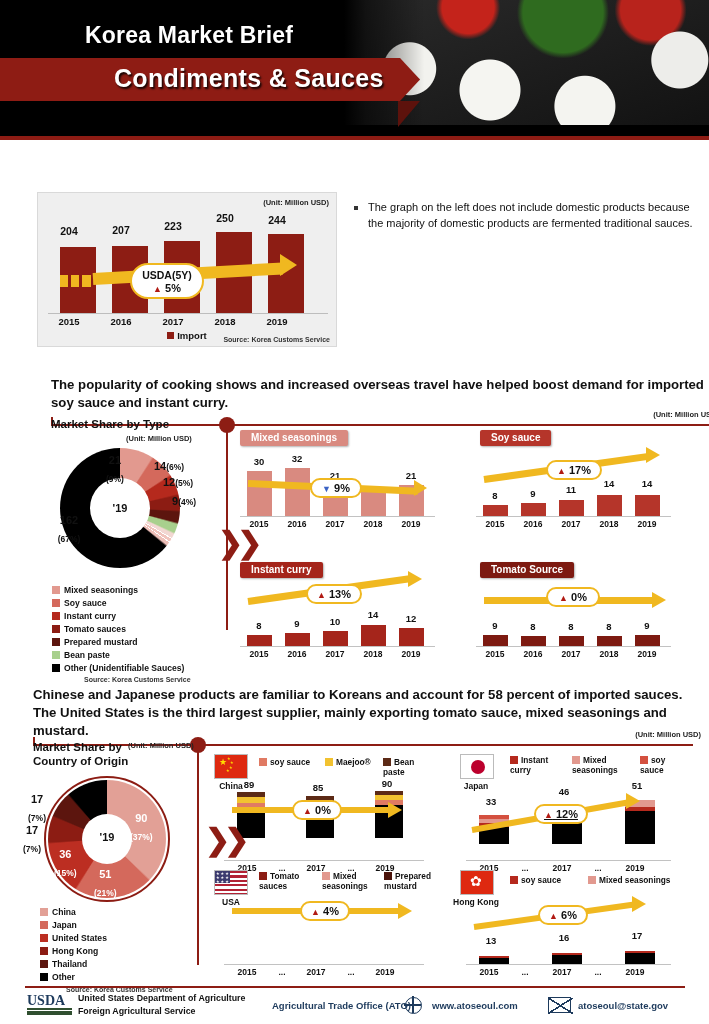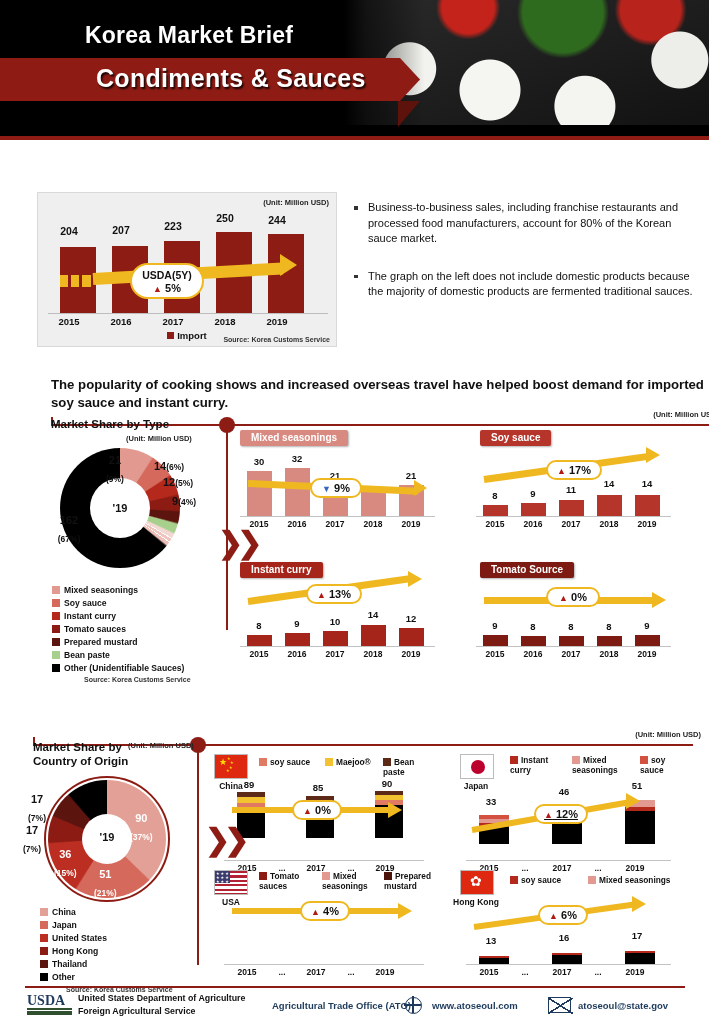--- a/index.html
+++ b/index.html
@@ -43,21 +43,21 @@
     background:#8e1c14;
     clip-path: polygon(0 0, 400px 0, 420px 50%, 400px 100%, 0 100%);
     box-shadow:0 2px 4px rgba(0,0,0,.45);
   }
   .banner-tail{
     position:absolute; left:398px; top:101px; width:26px; height:26px; z-index:3;
     background:#5d120c;
     clip-path: polygon(0 0, 22px 0, 0 26px);
   }
   .banner-text{
-    position:absolute; left:96px; top:64px; z-index:6;
+    position:absolute; left:114px; top:64px; z-index:6;
     color:#fff; font-size:25px; font-weight:bold; letter-spacing:.3px;
     text-shadow:1.5px 1.5px 2px rgba(0,0,0,.85);
   }
   .hdr-rule{ position:absolute; left:0; top:136px; width:709px; height:4px; background:#8e1c14; z-index:7;}
 
   
   .sect-head{
     font-size:13.2px; font-weight:bold; color:#111; line-height:1.35;
   }
   .unit-label{ font-size:7.5px; color:#222; font-weight:bold; }
@@ -219,21 +219,20 @@
     <div class="s1-xl" style="left:164px;">2018</div>
     <div class="s1-xl" style="left:216px;">2019</div>
 
     <div class="s1-legend">
       <i></i><span>Import</span>
     </div>
     <div class="s1-src source">Source: Korea Customs Service</div>
   </div>
 
   <div class="s1-bullets">
-    <div class="bullet">Business-to-business sales, including franchise restaurants and processed food manufacturers, account for 80% of the Korean sauce market.</div>
     <div class="bullet">The graph on the left does not include domestic products because the majority of domestic products are fermented traditional sauces.</div>
   </div>
 </div>
 
 <div class="s2">
   <div class="s2-title sect-head">The popularity of cooking shows and increased overseas travel have helped boost demand for imported soy sauce and instant curry.</div>
   <div class="s2-rule"></div>
   <div class="s2-tick-l"></div>
   <div class="s2-dot"></div>
   <div class="s2-vline"></div>
@@ -401,20 +400,21 @@
     <div class="mini-xl" style="left:40px; top:87px; width:34px;">2016</div>
     <div class="mini-xl" style="left:78px; top:87px; width:34px;">2017</div>
     <div class="mini-xl" style="left:116px; top:87px; width:34px;">2018</div>
     <div class="mini-xl" style="left:154px; top:87px; width:34px;">2019</div>
   </div>
 </div>
 
 <div class="chev">❯❯</div>
 
 <div class="s3">
+  <div class="s3-title sect-head">Chinese and Japanese products are familiar to Koreans and account for 58 percent of imported sauces. The United States is the third largest supplier, mainly exporting tomato sauce, mixed seasonings and mustard.</div>
   <div class="s3-rule"></div>
   <div class="s3-tick-l"></div>
   <div class="s3-dot"></div>
   <div class="s3-vline"></div>
   <div class="s3-unit unit-label">(Unit: Million USD)</div>
   <div class="s3-label">
     <span>Market Share by</span><br>
     <span>Country of Origin</span>
   </div>
   <div class="s3-label-unit unit-label">(Unit: Million USD)</div>

